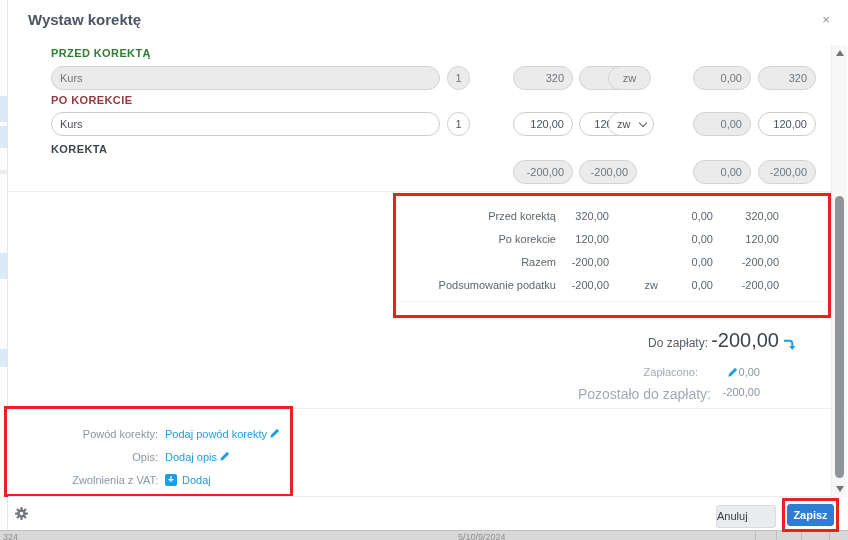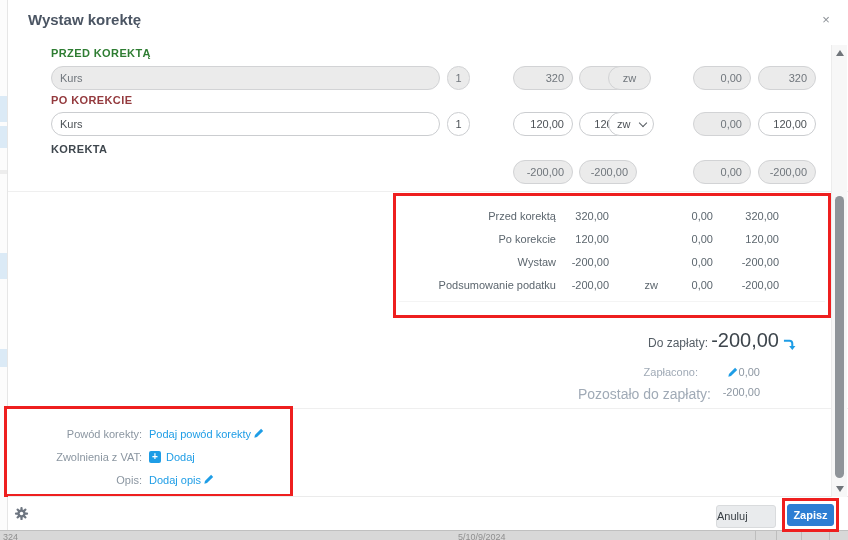--- a/index.html
+++ b/index.html
@@ -57,21 +57,21 @@
   
   .due-label { position:absolute; top:336px; right:140px; font-size:12px; color:#555e66; }
   .due-value { position:absolute; top:329px; right:69px; font-size:20px; color:#3d454c; }
   .due-arrow { position:absolute; top:337px; left:783px; }
   .paid-label { position:absolute; top:366px; right:150px; font-size:11px; color:#a0aab6; }
   .paid-value { position:absolute; top:366px; right:88px; font-size:11px; color:#8d97a2; display:flex; align-items:center; gap:1px; }
   .rem-label  { position:absolute; top:386px; right:137px; font-size:14px; color:#a0aab6; }
   .rem-value  { position:absolute; top:386px; right:88px; font-size:11px; color:#8d97a2; }
 
   
-  .redbox2 { position:absolute; left:4px; top:406px; width:289px; height:91px; border:3px solid #ee1f1f; background:#ffffff; padding-top:13px; }
+  .redbox2 { position:absolute; left:4px; top:406px; width:289px; height:91px; border:3px solid #ee1f1f; background:#ffffff; padding-top:13px;padding-left:16px; }
   .detrow { display:flex; height:23px; align-items:center; font-size:11px; }
   .detrow .lab { width:135px; text-align:right; color:#8b96a1; }
   .detrow .val { margin-left:7px; color:#1e9de6; display:flex; align-items:center; gap:2px; cursor:pointer; }
   .plus-sq { display:inline-block; width:12px; height:12px; background:#1e9de6; border-radius:2px; color:#ffffff; font-size:10px; font-weight:bold; text-align:center; line-height:12px; margin-right:3px; }
 
   
   .footer-line { position:absolute; left:8px; top:496px; width:840px; height:1px; background:#ebebeb; }
   .gear { position:absolute; left:14px; top:506px; cursor:pointer; }
   .btn-cancel { position:absolute; left:716px; top:505px; width:60px; height:23px; background:#e9ebed; border:1px solid #d9dbdd; border-radius:3px; font-size:11px; color:#3a4046; line-height:21px; cursor:pointer; }
   .save-wrap { position:absolute; left:782px; top:498px; border:3px solid #ee1f1f; padding:3px 2px; }
@@ -146,21 +146,21 @@
       <span class="gro">320,00</span>
     </div>
     <div class="sumrow">
       <span class="lab">Po korekcie</span>
       <span class="net">120,00</span>
       <span class="rate"></span>
       <span class="vat">0,00</span>
       <span class="gro">120,00</span>
     </div>
     <div class="sumrow">
-      <span class="lab">Wystaw</span>
+      <span class="lab">Razem</span>
       <span class="net">-200,00</span>
       <span class="rate"></span>
       <span class="vat">0,00</span>
       <span class="gro">-200,00</span>
     </div>
     <div class="sumrow">
       <span class="lab">Podsumowanie podatku</span>
       <span class="net">-200,00</span>
       <span class="rate">zw</span>
       <span class="vat">0,00</span>
@@ -192,33 +192,33 @@
     <div class="detrow">
       <span class="lab">Powód korekty:</span>
       <span class="val">
         <span>Podaj powód korekty</span>
         <svg width="11" height="11" viewBox="0 0 16 16">
             <path d="M11.8 1.2l3 3-9 9-3.8.8.8-3.8z" fill="#1e9de6"></path>
           </svg>
       </span>
     </div>
     <div class="detrow">
-      <span class="lab">Zwolnienia z VAT:</span>
-      <span class="val">
-        <span class="plus-sq">+</span>
-        <span>Dodaj</span>
-      </span>
-    </div>
-    <div class="detrow">
       <span class="lab">Opis:</span>
       <span class="val">
         <span>Dodaj opis</span>
         <svg width="11" height="11" viewBox="0 0 16 16">
             <path d="M11.8 1.2l3 3-9 9-3.8.8.8-3.8z" fill="#1e9de6"></path>
           </svg>
+      </span>
+    </div>
+    <div class="detrow">
+      <span class="lab">Zwolnienia z VAT:</span>
+      <span class="val">
+        <span class="plus-sq">+</span>
+        <span>Dodaj</span>
       </span>
     </div>
   </div>
 
   <div class="footer-line"></div>
   <div class="gear">
     <svg width="15" height="15" viewBox="0 0 16 16" fill="#6e7681">
       <rect x="6.8" y="1" width="2.4" height="14" rx="1"></rect>
       <rect x="6.8" y="1" width="2.4" height="14" rx="1" transform="rotate(45 8 8)"></rect>
       <rect x="6.8" y="1" width="2.4" height="14" rx="1" transform="rotate(90 8 8)"></rect>

